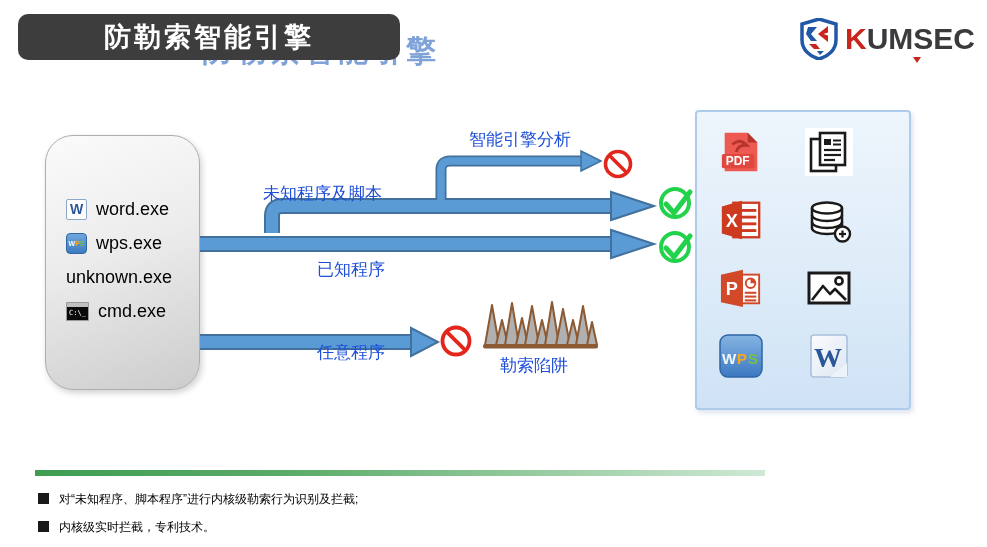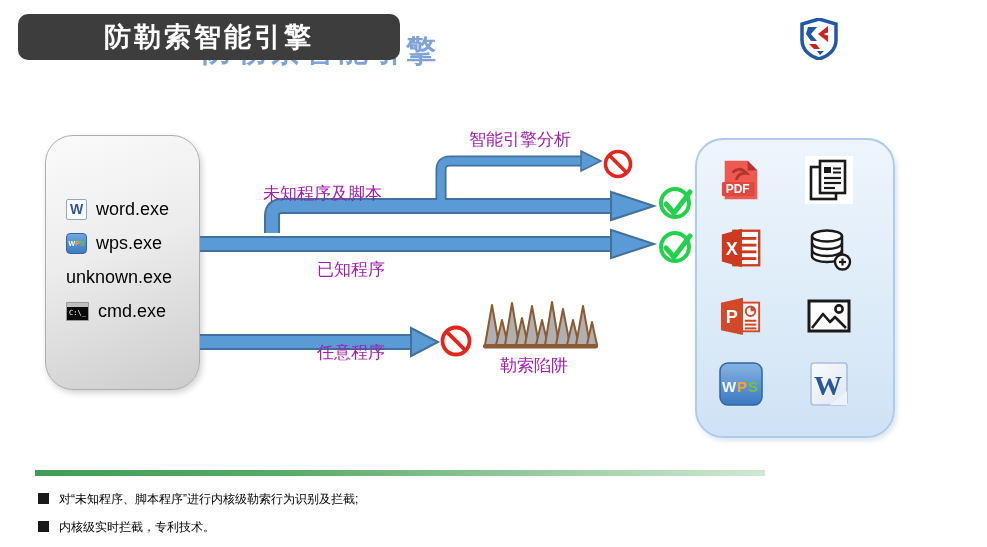--- a/index.html
+++ b/index.html
@@ -35,29 +35,29 @@
             display:flex; align-items:center; justify-content:center;
             font-size:7px; font-weight:bold; letter-spacing:0px; }
   .ic-wps-s .w { color:#ffffff; } .ic-wps-s .p { color:#f5a623; } .ic-wps-s .s { color:#76c043; }
   .ic-cmd-s { width:23px; height:19px; background:#0a0a0a; border:1px solid #9a9a9a;
             position:relative; border-radius:1px; }
   .ic-cmd-s::before { content:""; position:absolute; left:0; top:0; right:0; height:4px; background:#bfbfbf; }
   .ic-cmd-s::after { content:"C:\\_"; position:absolute; left:2px; top:6px; color:#ffffff;
             font-family:"DejaVu Sans Mono",monospace; font-size:7px; }
 
   
-  .flow-label { position:absolute; z-index:3; font-size:17px; color:#a21caf; white-space:nowrap; }
-
-  
-  .panel { position:absolute; left:695px; top:110px; width:200px; height:300px;
-            border-radius:28px; border:2px solid #aecbea; z-index:1;
+  .flow-label { position:absolute; z-index:3; font-size:17px; color:#1d4ed8; white-space:nowrap; }
+
+  
+  .panel { position:absolute; left:695px; top:110px; width:216px; height:300px;
+            border-radius:4px; border:2px solid #aecbea; z-index:1;
             background:linear-gradient(180deg,#eef5fc 0%,#dcebf8 60%,#cfe2f5 100%);
             box-shadow:2px 3px 5px rgba(120,150,190,0.25);
             display:grid; grid-template-columns:48px 48px; column-gap:40px;
-            padding:16px 0 0 20px; grid-auto-rows:48px; row-gap:20px;margin-top:28px; }
+            padding:16px 0 0 20px; grid-auto-rows:48px; row-gap:20px; }
   .panel .cell { width:48px; height:48px; display:flex; align-items:center; justify-content:center; }
 
   
   #flows-svg { position:absolute; left:0; top:0; z-index:1; }
 
   
   .divider { position:absolute; left:35px; top:470px; width:730px; height:6px; z-index:1;
             background:linear-gradient(to right,#3f9d52 0%,#5aab68 35%,#cfe9d4 100%); }
   .bullets { position:absolute; left:38px; top:486px; z-index:1; }
   .bullet-row { display:flex; align-items:flex-start; margin-bottom:2px; }
@@ -76,20 +76,24 @@
   </div>
 
   <div class="logo">
     <svg width="38" height="42" viewBox="0 0 38 42">
       <path d="M19 1 L36 6 V22 C36 32 28 38.5 19 41 C10 38.5 2 32 2 22 V6 Z" fill="#ffffff" stroke="#2057a7" stroke-width="3.5"></path>
       <path d="M8 9 L17 9 L11 16 L17 23 L11 23 L6 16 Z" fill="#2057a7"></path>
       <path d="M28 8 L18 16 L28 24 L28 17.5 L23.5 16 L28 14.5 Z" fill="#c9241e"></path>
       <path d="M9 26 L16 26 L20 31 L14 31 Z" fill="#c9241e"></path>
       <path d="M17 33 L24 33 L20 37 Z" fill="#2057a7"></path>
     </svg>
+    <span class="logo-text">
+      <span class="k">K</span><span>UMSEC</span>
+      <span class="m-dot"></span>
+    </span>
   </div>
 
   <div class="source-box">
     <div class="src-row">
       <span class="ic-word-s">W</span>
       <span>word.exe</span>
     </div>
     <div class="src-row">
       <span class="ic-wps-s">
           <span class="w">W</span>

